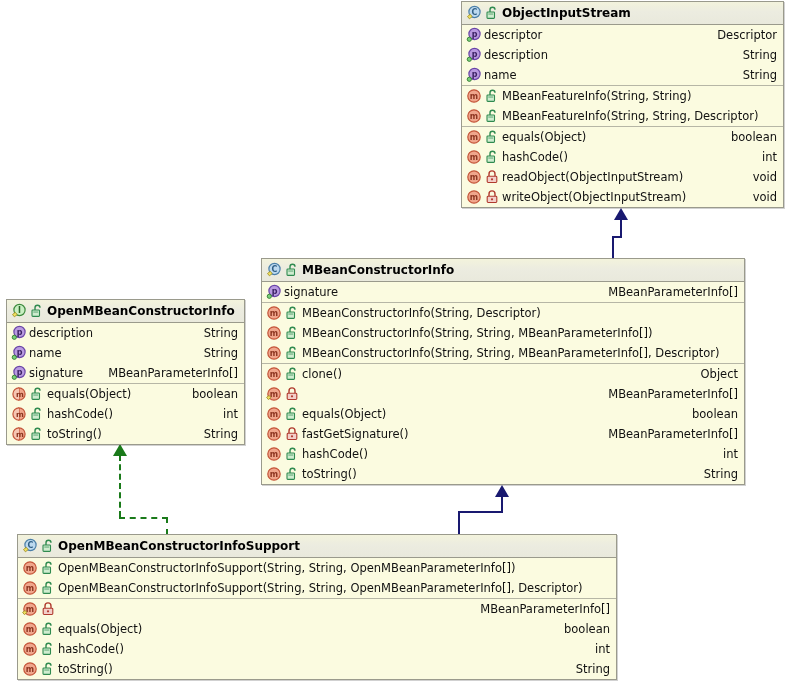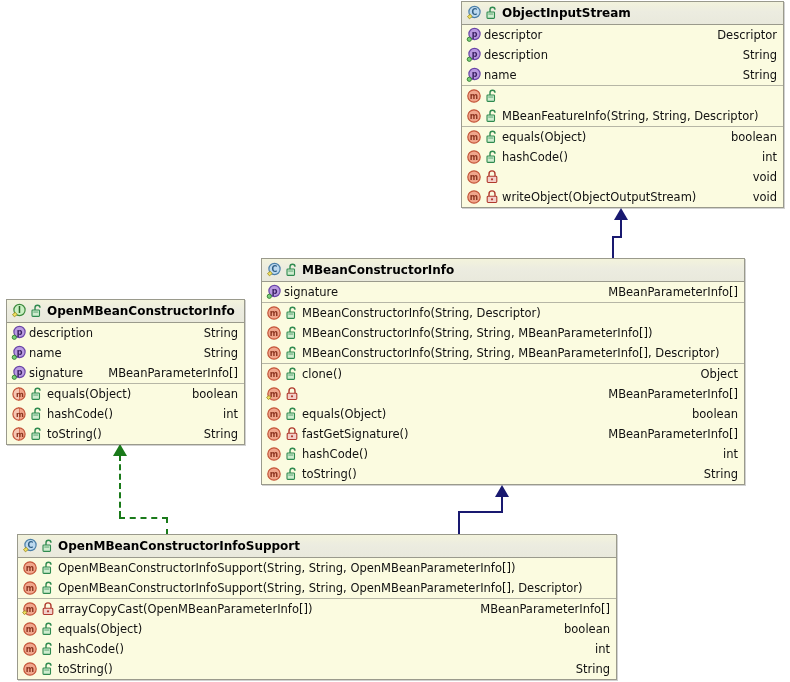--- a/index.html
+++ b/index.html
@@ -187,20 +187,21 @@
       <text x="8" y="11.2" font-family="DejaVu Sans, sans-serif" font-size="8" font-weight="bold" fill="#8c3520" text-anchor="middle">m</text>
     </svg>
         </span>
       <span class="ico">
           <svg width="16" height="16" viewBox="0 0 16 16">
       <path d="M6 7 V4.7 A2.5 2.5 0 0 1 11 4.7" fill="none" stroke="#2f8a4f" stroke-width="1.4"></path>
       <rect x="3" y="7" width="7.5" height="6.4" rx="0.8" fill="#cfeccf" stroke="#2f8a4f" stroke-width="1.1"></rect>
       <rect x="4.3" y="8.4" width="4.9" height="1.3" fill="#2f8a4f" opacity="0.55"></rect>
     </svg>
         </span>
+      <span class="row-name">MBeanFeatureInfo(String, String)</span>
       <span class="row-spacer"></span>
       <span class="row-type"></span>
     </div>
     <div class="uml-row">
       <span class="ico">
           <svg width="16" height="16" viewBox="0 0 16 16">
       <circle cx="8" cy="8" r="6.2" fill="#f0a68c" stroke="#c4553a" stroke-width="1.2"></circle>
       <text x="8" y="11.2" font-family="DejaVu Sans, sans-serif" font-size="8" font-weight="bold" fill="#8c3520" text-anchor="middle">m</text>
     </svg>
         </span>
@@ -260,38 +261,39 @@
       <text x="8" y="11.2" font-family="DejaVu Sans, sans-serif" font-size="8" font-weight="bold" fill="#8c3520" text-anchor="middle">m</text>
     </svg>
         </span>
       <span class="ico">
           <svg width="16" height="16" viewBox="0 0 16 16">
       <path d="M5 7.2 V4.9 A3 3 0 0 1 11 4.9 V7.2" fill="none" stroke="#b03a2e" stroke-width="1.4"></path>
       <rect x="3.2" y="7.2" width="9.6" height="6.3" rx="0.9" fill="#f3cfc9" stroke="#b03a2e" stroke-width="1.1"></rect>
       <circle cx="8" cy="10.3" r="1.1" fill="#b03a2e"></circle>
     </svg>
         </span>
+      <span class="row-name">readObject(ObjectInputStream)</span>
       <span class="row-spacer"></span>
       <span class="row-type">void</span>
     </div>
     <div class="uml-row">
       <span class="ico">
           <svg width="16" height="16" viewBox="0 0 16 16">
       <circle cx="8" cy="8" r="6.2" fill="#f0a68c" stroke="#c4553a" stroke-width="1.2"></circle>
       <text x="8" y="11.2" font-family="DejaVu Sans, sans-serif" font-size="8" font-weight="bold" fill="#8c3520" text-anchor="middle">m</text>
     </svg>
         </span>
       <span class="ico">
           <svg width="16" height="16" viewBox="0 0 16 16">
       <path d="M5 7.2 V4.9 A3 3 0 0 1 11 4.9 V7.2" fill="none" stroke="#b03a2e" stroke-width="1.4"></path>
       <rect x="3.2" y="7.2" width="9.6" height="6.3" rx="0.9" fill="#f3cfc9" stroke="#b03a2e" stroke-width="1.1"></rect>
       <circle cx="8" cy="10.3" r="1.1" fill="#b03a2e"></circle>
     </svg>
         </span>
-      <span class="row-name">writeObject(ObjectOutputStream)</span>
+      <span class="row-name">writeObject(ObjectInputStream)</span>
       <span class="row-spacer"></span>
       <span class="row-type">void</span>
     </div>
   </div>
 </div>
 
 <div class="uml-box" id="box-mbean-constructor-info" style="left:261px; top:258px; width:484px;">
   <div class="uml-header">
     <span class="ico">
         <svg width="16" height="16" viewBox="0 0 16 16">
@@ -673,21 +675,20 @@
       <path d="M0.6 11.4 L3.1 9.4 L4.9 11.5 L2.4 13.6 Z" fill="#f0e060" stroke="#9a8a20" stroke-width="0.8"></path>
     </svg>
         </span>
       <span class="ico">
           <svg width="16" height="16" viewBox="0 0 16 16">
       <path d="M5 7.2 V4.9 A3 3 0 0 1 11 4.9 V7.2" fill="none" stroke="#b03a2e" stroke-width="1.4"></path>
       <rect x="3.2" y="7.2" width="9.6" height="6.3" rx="0.9" fill="#f3cfc9" stroke="#b03a2e" stroke-width="1.1"></rect>
       <circle cx="8" cy="10.3" r="1.1" fill="#b03a2e"></circle>
     </svg>
         </span>
-      <span class="row-name">arrayCopyCast(OpenMBeanParameterInfo[])</span>
       <span class="row-spacer"></span>
       <span class="row-type">MBeanParameterInfo[]</span>
     </div>
     <div class="uml-row">
       <span class="ico">
           <svg width="16" height="16" viewBox="0 0 16 16">
       <circle cx="8" cy="8" r="6.2" fill="#f0a68c" stroke="#c4553a" stroke-width="1.2"></circle>
       <text x="8" y="11.2" font-family="DejaVu Sans, sans-serif" font-size="8" font-weight="bold" fill="#8c3520" text-anchor="middle">m</text>
     </svg>
         </span>

